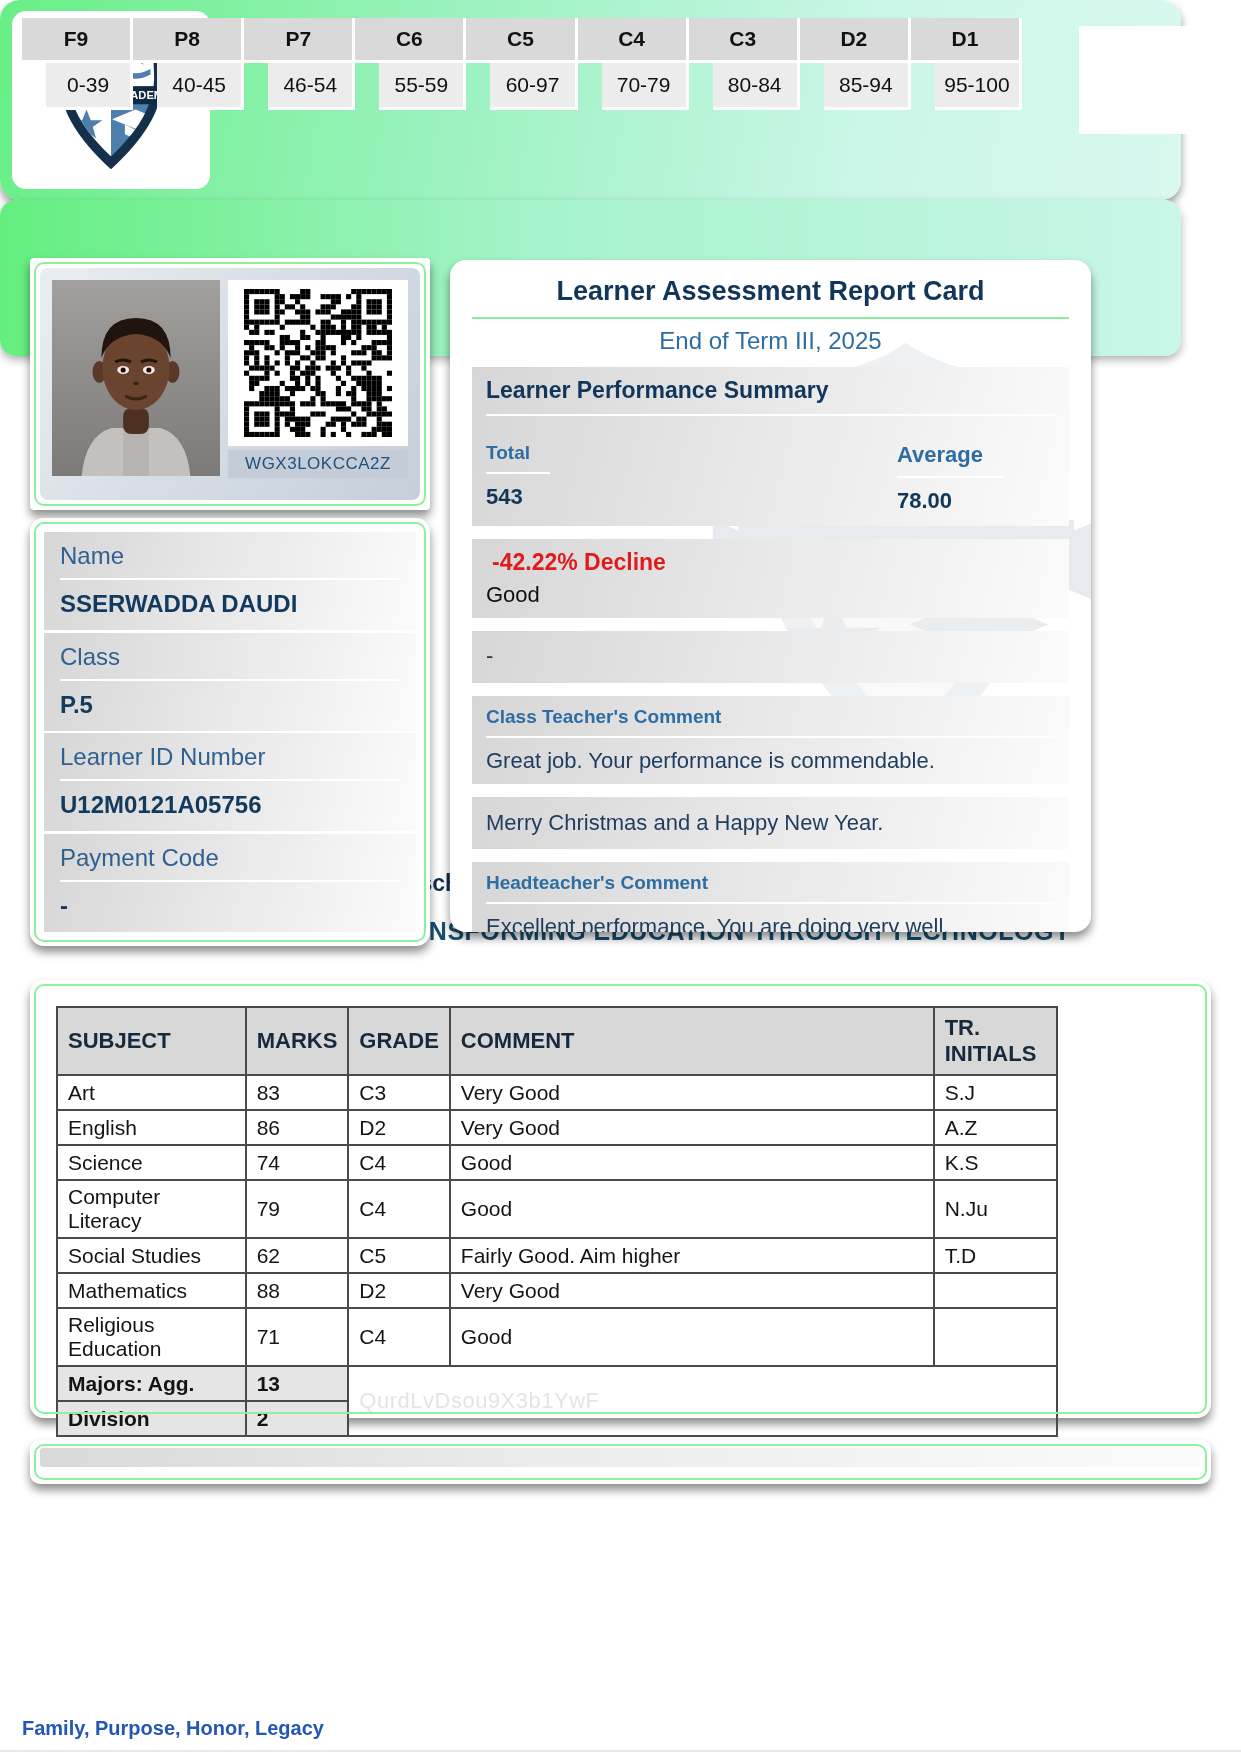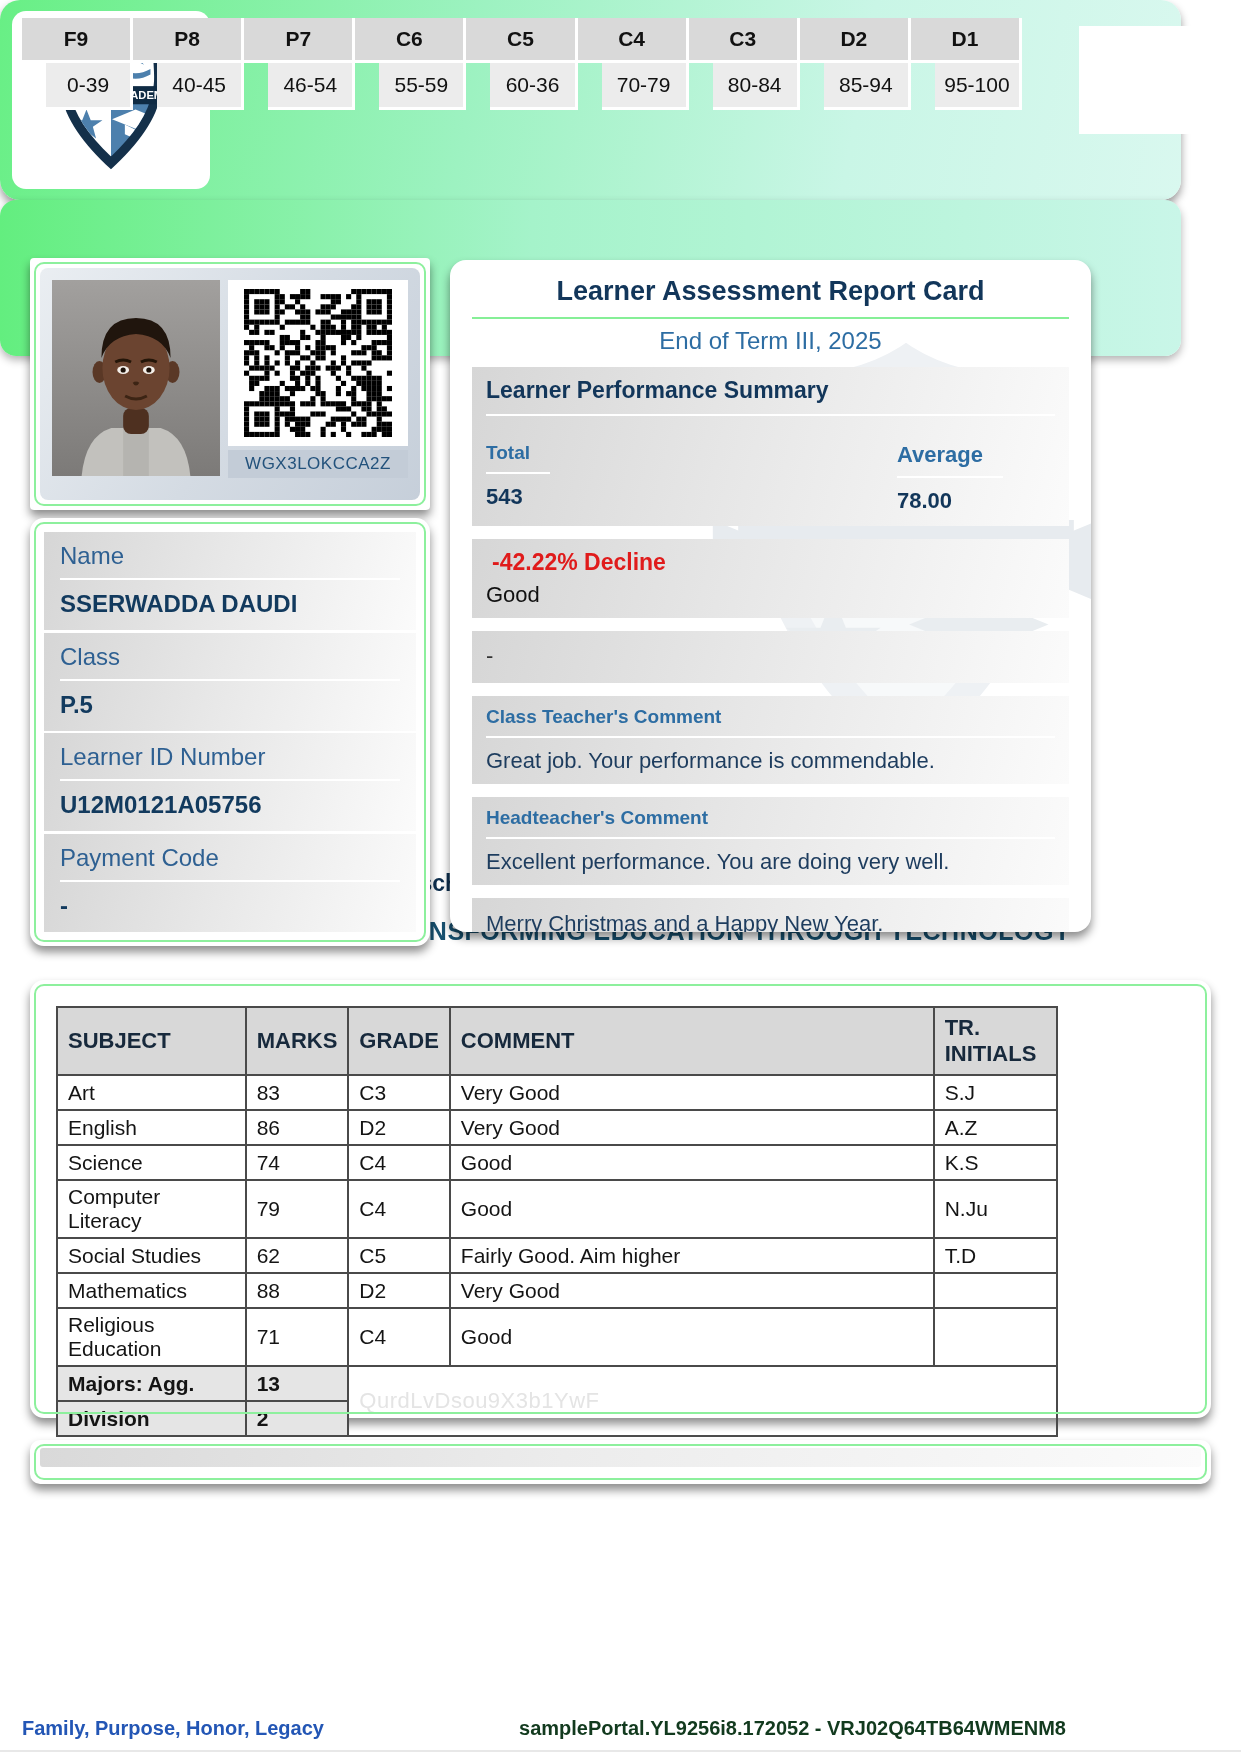--- a/index.html
+++ b/index.html
@@ -709,27 +709,27 @@
       </div>
 
       <div class="gray-panel dash-panel" style="margin-top:13px;">-</div>
 
       <div class="gray-panel rc-panel">
         <div class="comment-head">Class Teacher's Comment</div>
         <div class="panel-divider"></div>
         <div class="comment-body">Great job. Your performance is commendable.</div>
       </div>
 
+      <div class="gray-panel greeting" style="margin-top:13px;">Merry Christmas and a Happy New Year.</div>
+
       <div class="gray-panel rc-panel">
         <div class="comment-head">Headteacher's Comment</div>
         <div class="panel-divider"></div>
         <div class="comment-body">Excellent performance. You are doing very well.</div>
       </div>
-
-      <div class="gray-panel greeting" style="margin-top:13px;">Merry Christmas and a Happy New Year.</div>
 
     </div>
   </section>
 
   <section class="card table-card green-inset">
     <table class="results">
       <thead>
           <tr>
             <th class="col-subject">SUBJECT</th>
             <th class="col-marks">MARKS</th>
@@ -814,27 +814,26 @@
         <div class="gcell ghead">C6</div>
         <div class="gcell ghead">C5</div>
         <div class="gcell ghead">C4</div>
         <div class="gcell ghead">C3</div>
         <div class="gcell ghead">D2</div>
         <div class="gcell ghead">D1</div>
         <div class="gcell gval">0-39</div>
         <div class="gcell gval">40-45</div>
         <div class="gcell gval">46-54</div>
         <div class="gcell gval">55-59</div>
-        <div class="gcell gval">60-36</div>
+        <div class="gcell gval">60-97</div>
         <div class="gcell gval">70-79</div>
         <div class="gcell gval">80-84</div>
         <div class="gcell gval">85-94</div>
         <div class="gcell gval">95-100</div>
       </div>
     <div class="stamp-box"></div>
     <div class="grading-footer">
       <div class="footer-motto">Family, Purpose, Honor, Legacy</div>
-      <div class="footer-code">samplePortal.YL9256i8.172052 - VRJ02Q64TB64WMENM8</div>
     </div>
   </section>
 
   <div class="bottom-line"></div>
 </div>
 
 </body></html>

